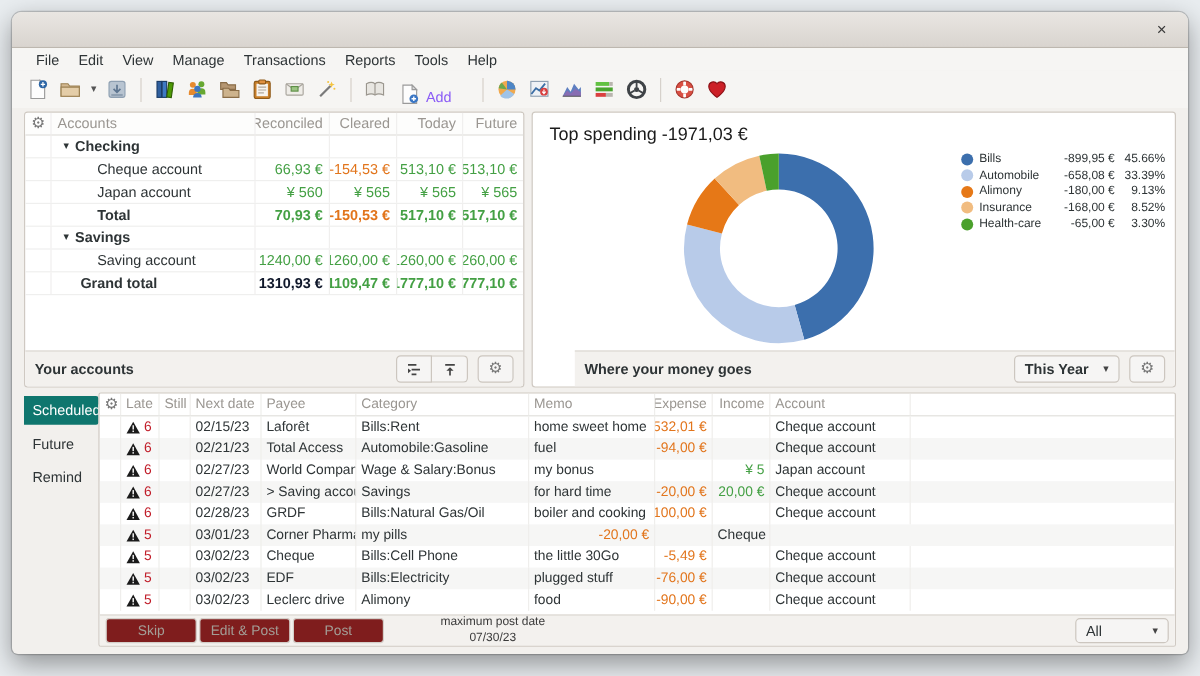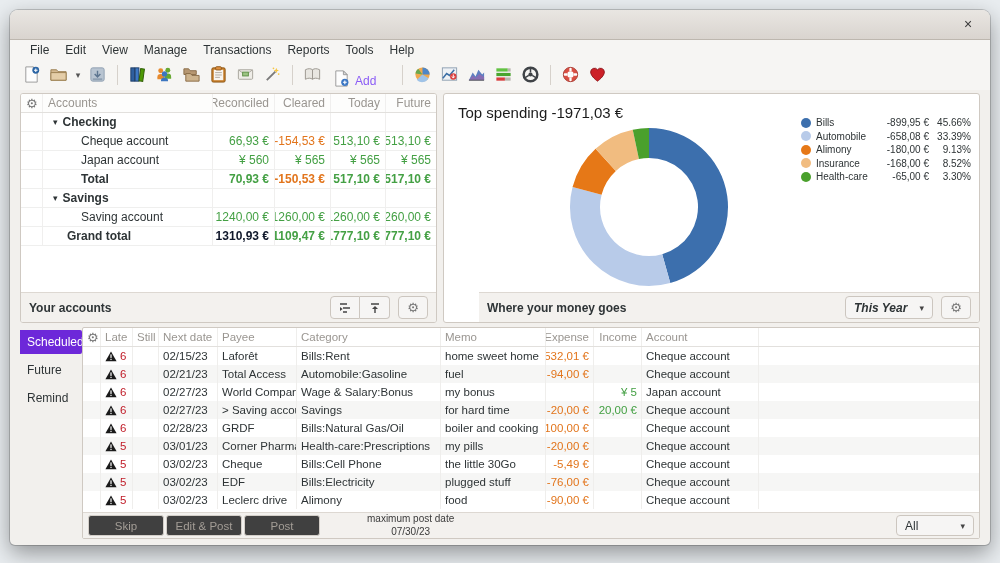--- a/index.html
+++ b/index.html
@@ -49,21 +49,21 @@
   .acc-row > * { height:100%; display:flex; align-items:center; border-right:1px solid #f0efee;
     padding:0 5px; white-space:nowrap; overflow:hidden; }
   .acc-row > *:last-child { border-right:none; }
   .acc-head { color:#9a9691; border-bottom:1px solid #e2e0dd; background:#fdfdfc; }
   .num { justify-content:flex-end; }
   .bold { font-weight:bold; }
   .acc-caret { font-size:9px; margin-right:5px; color:#2e3436; font-family:"DejaVu Sans",sans-serif; }
   
   .chart-title { position:absolute; left:14px; top:10px; font-size:15px; font-weight:500; color:#1b1b1b; }
   .donut { position:absolute; left:120px; top:28px; }
-  .legend { position:absolute; right:8px; top:22px; font-size:10px; color:#2e3436; }
+  .legend { position:absolute; right:8px; top:32px; font-size:10px; color:#2e3436; }
   .leg-row { display:flex; align-items:center; height:13.5px; }
   .leg-dot { width:10px; height:10px; border-radius:50%; margin-right:5px; flex:0 0 auto; }
   .leg-name { width:60px; white-space:nowrap; overflow:hidden; }
   .leg-val { width:53px; text-align:right; }
   .leg-pct { width:42px; text-align:right; }
   
   .scheduler { display:flex; margin:4px 10px 0 10px; height:212px; }
   .tabs { width:62px; padding-top:3px; }
   .tab { height:24px; display:flex; align-items:center; padding-left:7px; font-size:12px;
     color:#2e3436; margin-bottom:4px; border-radius:0 2px 2px 0; }
@@ -74,21 +74,21 @@
     height:18px; align-items:center; }
   .s-row > * { height:100%; display:flex; align-items:center; border-right:1px solid #efeeec;
     padding:0 4px; white-space:nowrap; overflow:hidden; }
   .s-row > *:last-child { border-right:none; }
   .s-head { height:19px; color:#9a9691; border-bottom:1px solid #e2e0dd; }
   .s-row.alt { background:#f6f6f5; }
   .warn { width:12px; height:11px; margin-right:3px; flex:0 0 auto; }
   .late-num { font-weight:500; }
   .sched-footer { height:26px; background:#f3f1ee; border-top:1px solid #ddd8d2;
     display:flex; align-items:center; padding:0 5px; }
-  .post-btn { width:76px; height:21px; background:#404040; border:1px solid #d4cfc9; border-radius:3px;
+  .post-btn { width:76px; height:21px; background:#7f1d1d; border:1px solid #d4cfc9; border-radius:3px;
     font-size:11.5px; color:#a39d96; display:flex; align-items:center; justify-content:center; margin-right:2px; }
   .max-date { margin-left:45px; text-align:center; font-size:10px; line-height:1.25; color:#3a3a3a; }
   .all-dd { margin-left:auto; width:78px; height:21px; }
 </style>
 </head>
 <body>
 
 <div class="window">
 
   <div class="headerbar">
@@ -393,36 +393,36 @@
           </div>
           <div class="leg-row">
             <span class="leg-dot" style="background: rgb(74, 160, 44);"></span>
             <span class="leg-name">Health-care</span>
             <span class="leg-val">-65,00 €</span>
             <span class="leg-pct">3.30%</span>
           </div>
         </div>
       <div class="panel-footer">
         <span>Where your money goes</span>
-        <div style="margin-left:auto;display:flex;align-items:flex-end;gap:8px;font-style:italic;">
+        <div style="margin-left:auto;display:flex;align-items:flex-end;gap:8px;">
           <div class="dd" style="width:88px;">
             <span>This Year</span>
             <span class="caret">▾</span>
           </div>
           <div class="foot-btn">
               <span class="gear">⚙</span>
             </div>
         </div>
       </div>
     </div>
   </div>
 
   <div class="scheduler">
     <div class="tabs" id="schedTabs">
-        <div class="tab" style="background: #6d28d9; color: rgb(255, 255, 255);">Scheduled</div>
+        <div class="tab" style="background: #0f766e; color: rgb(255, 255, 255);">Scheduled</div>
         <div class="tab">Future</div>
         <div class="tab">Remind</div>
       </div>
     <div class="sched-panel">
       <div class="sched-table" id="schedTable">
           <div class="s-row s-head">
             <span class="gear">⚙</span>
             <span>Late</span>
             <span>Still</span>
             <span>Next date</span>
@@ -552,21 +552,20 @@
                   <path d="M7 0.5L13.6 12.2H0.4Z" fill="#1a1a1a"></path>
                   <rect x="6.3" y="4" width="1.4" height="4.2" fill="#fff"></rect>
                   <rect x="6.3" y="9.2" width="1.4" height="1.5" fill="#fff"></rect>
                 </svg>
               </span>
               <span class="late-num" style="color: rgb(192, 28, 40);">5</span>
             </span>
             <span></span>
             <span>03/01/23</span>
             <span>Corner Pharma</span>
-            <span>Health-care:Prescriptions</span>
             <span>my pills</span>
             <span class="num" style="color: rgb(226, 117, 28);">-20,00 €</span>
             <span class="num" style="color: rgb(68, 160, 68);"></span>
             <span>Cheque account</span>
             <span></span>
           </div>
           <div class="s-row">
             <span></span>
             <span>
               <span style="display: flex; align-items: center;">

